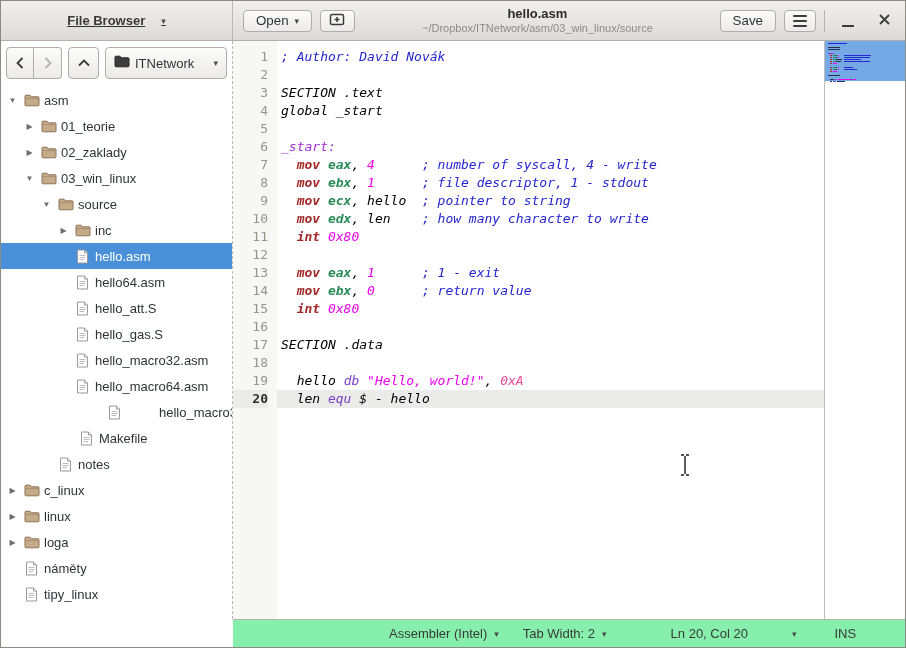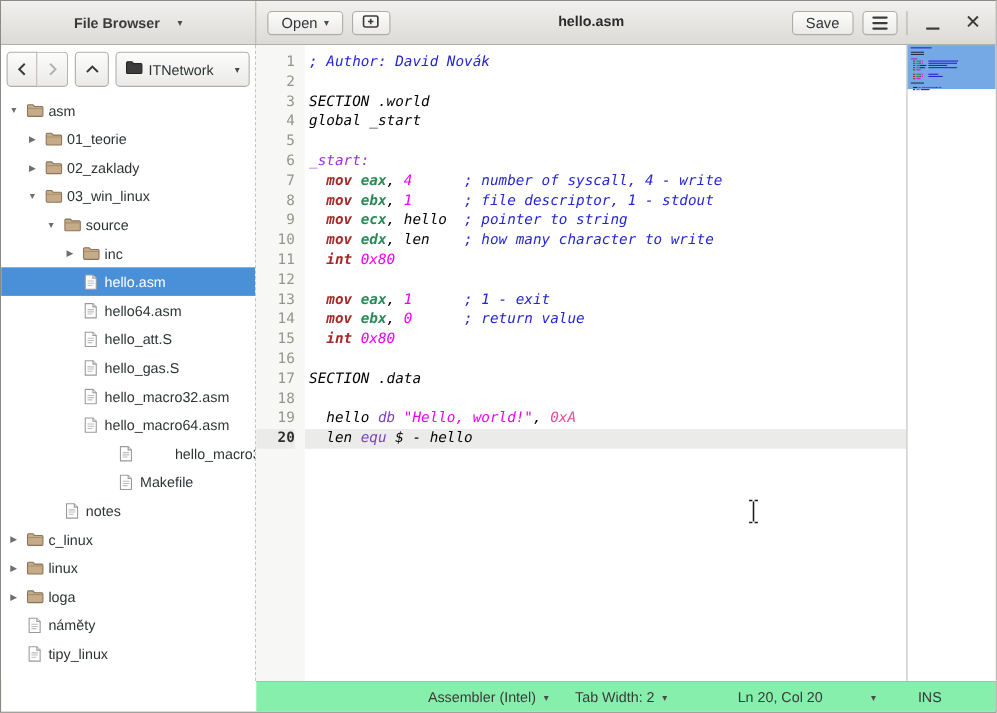--- a/index.html
+++ b/index.html
@@ -2,21 +2,21 @@
 <html><head>
 <meta charset="utf-8">
 <style>
   * { margin:0; padding:0; box-sizing:border-box; }
   html,body { width:906px; height:648px; }
   body { font-family:"Liberation Sans",sans-serif; font-size:13px; color:#2e3436; background:#fff; overflow:hidden; }
   .window { width:906px; height:648px; border:1px solid #8c8a85; display:flex; flex-direction:column; position:relative; }
 
   
   .headerbar { height:40px; flex:0 0 40px; display:flex; background:linear-gradient(#f1f0ee,#dcdbd8); border-bottom:1px solid #b2afaa; }
-  .hb-side { width:232px; flex:0 0 232px; display:flex; align-items:center; justify-content:center; gap:16px; border-right:1px solid #bcb9b4; }
+  .hb-side { width:232px; flex:0 0 232px; display:flex; align-items:center; justify-content:center; gap:16px; border-right:1px solid #bcb9b4;text-decoration:underline; }
   .hb-side-title { font-weight:bold; color:#3a3a3a; }
   .hb-main { flex:1; display:flex; align-items:center; padding:0 6px; }
   .btn { background:linear-gradient(#fcfcfb,#ebeae8); border:1px solid #b0ada8; border-radius:4px; height:22px; display:inline-flex; align-items:center; justify-content:center; padding:0 12px; gap:6px; color:#2e3436; cursor:default; }
   .btn.icon-btn { padding:0 8px; }
   .flatbtn { width:30px; height:30px; display:inline-flex; align-items:center; justify-content:center; background:transparent; border:none; }
   .title-block { flex:1; display:flex; flex-direction:column; align-items:center; justify-content:center; line-height:1.25; overflow:hidden; }
   .title-block .t { font-weight:bold; font-size:13px; color:#2b2b2b; }
   .title-block .s { font-size:11px; color:#8b8b88; }
   .hb-sep { width:1px; height:22px; background:#b5b2ad; margin:0 8px; }
   .arrow { font-size:9px; color:#4a4a4a; }
@@ -84,20 +84,21 @@
       <button class="btn icon-btn" style="margin-left:8px;">
         <span>
           <svg width="17" height="15" viewBox="0 0 17 15">
               <rect x="1.5" y="2.5" width="13" height="10" rx="1.5" fill="none" stroke="#3c3c3c" stroke-width="1.5"></rect>
               <path d="M8 5 v5 M5.5 7.5 h5" stroke="#3c3c3c" stroke-width="1.5" fill="none"></path>
             </svg>
         </span>
       </button>
       <div class="title-block">
         <span class="t">hello.asm</span>
+        <span class="s">~/Dropbox/ITNetwork/asm/03_win_linux/source</span>
       </div>
       <button class="btn">
         <span>Save</span>
       </button>
       <button class="btn icon-btn" style="margin-left:8px;">
         <span class="hamburger">
             <i></i>
             <i></i>
             <i></i>
           </span>
@@ -278,21 +279,21 @@
             <span class="expander"></span>
             <span class="tree-ico">
               <svg width="13" height="15" viewBox="0 0 13 15">
                 <path d="M1.5 1 L8.5 1 L11.5 4 L11.5 14 L1.5 14 Z" fill="#ffffff" stroke="#9a9a9a"></path>
                 <path d="M8.5 1 L8.5 4 L11.5 4" fill="#e9e9e9" stroke="#9a9a9a"></path>
                 <path d="M3.5 6.5 h6 M3.5 8.5 h6 M3.5 10.5 h4.5" stroke="#bdbdbd" stroke-width="1"></path>
               </svg>
             </span>
             <span>hello_macro386.asm</span>
           </div>
-          <div class="tree-row" style="padding-left: 32px; justify-content: center;">
+          <div class="tree-row" style="padding-left: 60px;">
             <span class="expander"></span>
             <span class="tree-ico">
               <svg width="13" height="15" viewBox="0 0 13 15">
                 <path d="M1.5 1 L8.5 1 L11.5 4 L11.5 14 L1.5 14 Z" fill="#ffffff" stroke="#9a9a9a"></path>
                 <path d="M8.5 1 L8.5 4 L11.5 4" fill="#e9e9e9" stroke="#9a9a9a"></path>
                 <path d="M3.5 6.5 h6 M3.5 8.5 h6 M3.5 10.5 h4.5" stroke="#bdbdbd" stroke-width="1"></path>
               </svg>
             </span>
             <span>Makefile</span>
           </div>
@@ -381,21 +382,21 @@
           <div>15</div>
           <div>16</div>
           <div>17</div>
           <div>18</div>
           <div>19</div>
           <div class="cur">20</div>
         </div>
       <div class="code">
           <div class="ln"><span style="color: rgb(37, 37, 210);">; Author: David Novák</span></div>
           <div class="ln"></div>
-          <div class="ln"><span style="color: rgb(0, 0, 0);">SECTION .world</span></div>
+          <div class="ln"><span style="color: rgb(0, 0, 0);">SECTION .text</span></div>
           <div class="ln"><span style="color: rgb(0, 0, 0);">global _start</span></div>
           <div class="ln"></div>
           <div class="ln"><span style="color: rgb(159, 47, 214);">_start:</span></div>
           <div class="ln"><span style="color: rgb(0, 0, 0);">  </span><span style="color: rgb(165, 42, 42); font-weight: bold;">mov</span><span style="color: rgb(0, 0, 0);"> </span><span style="color: rgb(42, 138, 87); font-weight: bold;">eax</span><span style="color: rgb(0, 0, 0);">, </span><span style="color: rgb(238, 0, 238);">4</span><span style="color: rgb(0, 0, 0);">      </span><span style="color: rgb(37, 37, 210);">; number of syscall, 4 - write</span></div>
           <div class="ln"><span style="color: rgb(0, 0, 0);">  </span><span style="color: rgb(165, 42, 42); font-weight: bold;">mov</span><span style="color: rgb(0, 0, 0);"> </span><span style="color: rgb(42, 138, 87); font-weight: bold;">ebx</span><span style="color: rgb(0, 0, 0);">, </span><span style="color: rgb(238, 0, 238);">1</span><span style="color: rgb(0, 0, 0);">      </span><span style="color: rgb(37, 37, 210);">; file descriptor, 1 - stdout</span></div>
           <div class="ln"><span style="color: rgb(0, 0, 0);">  </span><span style="color: rgb(165, 42, 42); font-weight: bold;">mov</span><span style="color: rgb(0, 0, 0);"> </span><span style="color: rgb(42, 138, 87); font-weight: bold;">ecx</span><span style="color: rgb(0, 0, 0);">, hello  </span><span style="color: rgb(37, 37, 210);">; pointer to string</span></div>
           <div class="ln"><span style="color: rgb(0, 0, 0);">  </span><span style="color: rgb(165, 42, 42); font-weight: bold;">mov</span><span style="color: rgb(0, 0, 0);"> </span><span style="color: rgb(42, 138, 87); font-weight: bold;">edx</span><span style="color: rgb(0, 0, 0);">, len    </span><span style="color: rgb(37, 37, 210);">; how many character to write</span></div>
           <div class="ln"><span style="color: rgb(0, 0, 0);">  </span><span style="color: rgb(165, 42, 42); font-weight: bold;">int</span><span style="color: rgb(0, 0, 0);"> </span><span style="color: rgb(238, 0, 238);">0x80</span></div>
           <div class="ln"></div>
           <div class="ln"><span style="color: rgb(0, 0, 0);">  </span><span style="color: rgb(165, 42, 42); font-weight: bold;">mov</span><span style="color: rgb(0, 0, 0);"> </span><span style="color: rgb(42, 138, 87); font-weight: bold;">eax</span><span style="color: rgb(0, 0, 0);">, </span><span style="color: rgb(238, 0, 238);">1</span><span style="color: rgb(0, 0, 0);">      </span><span style="color: rgb(37, 37, 210);">; 1 - exit</span></div>

